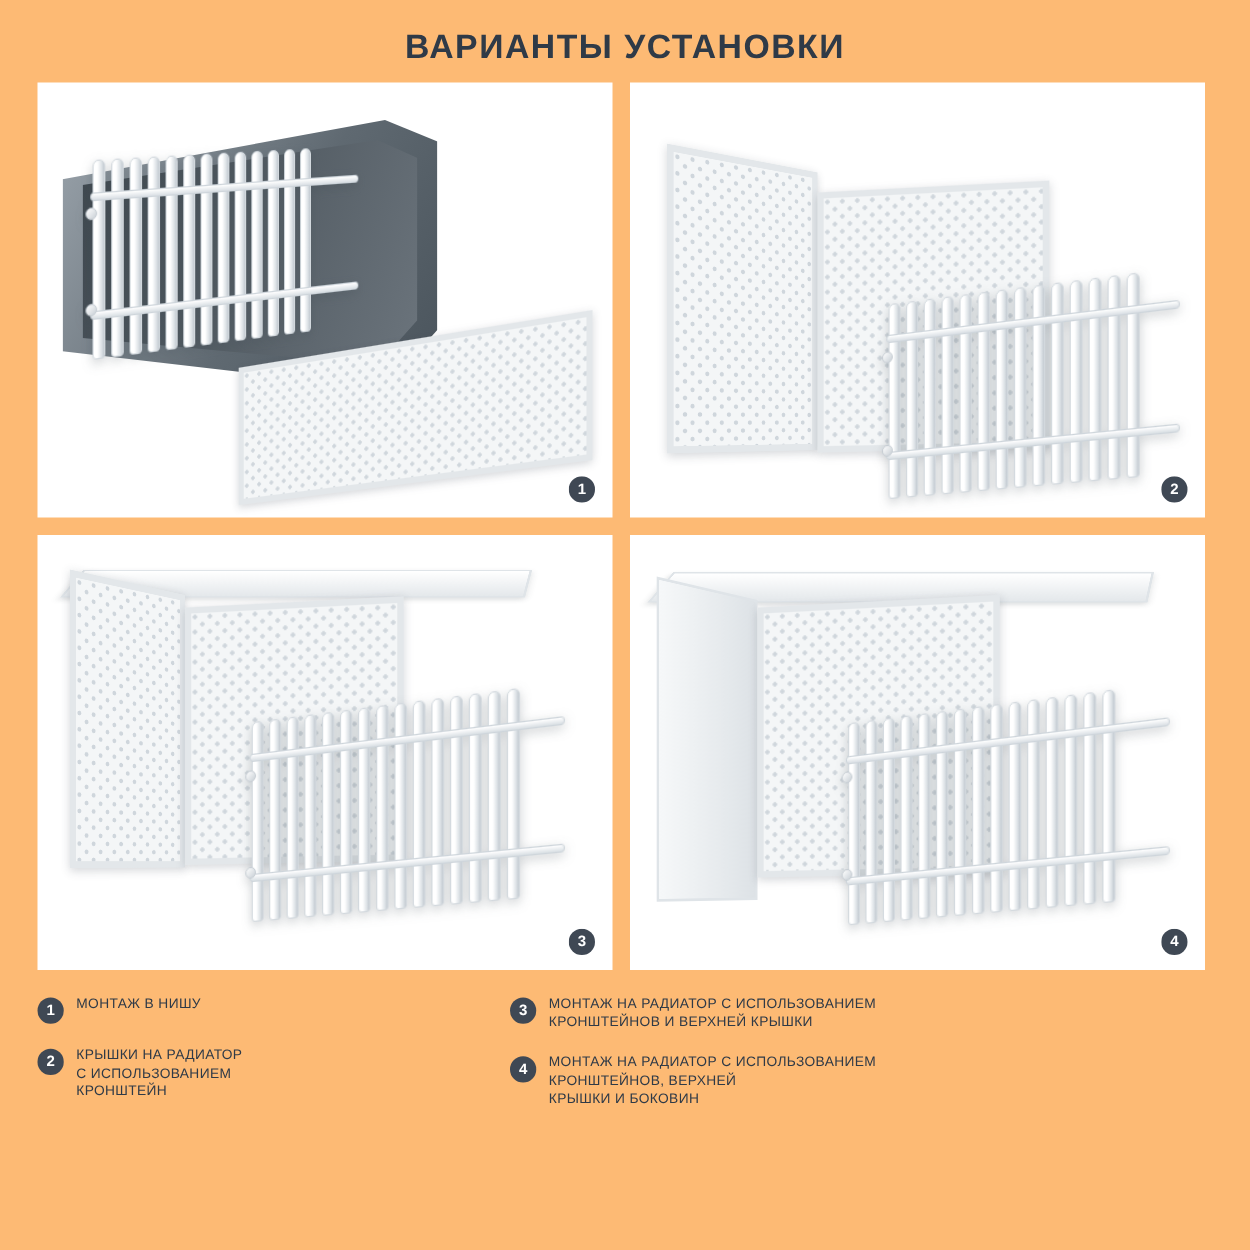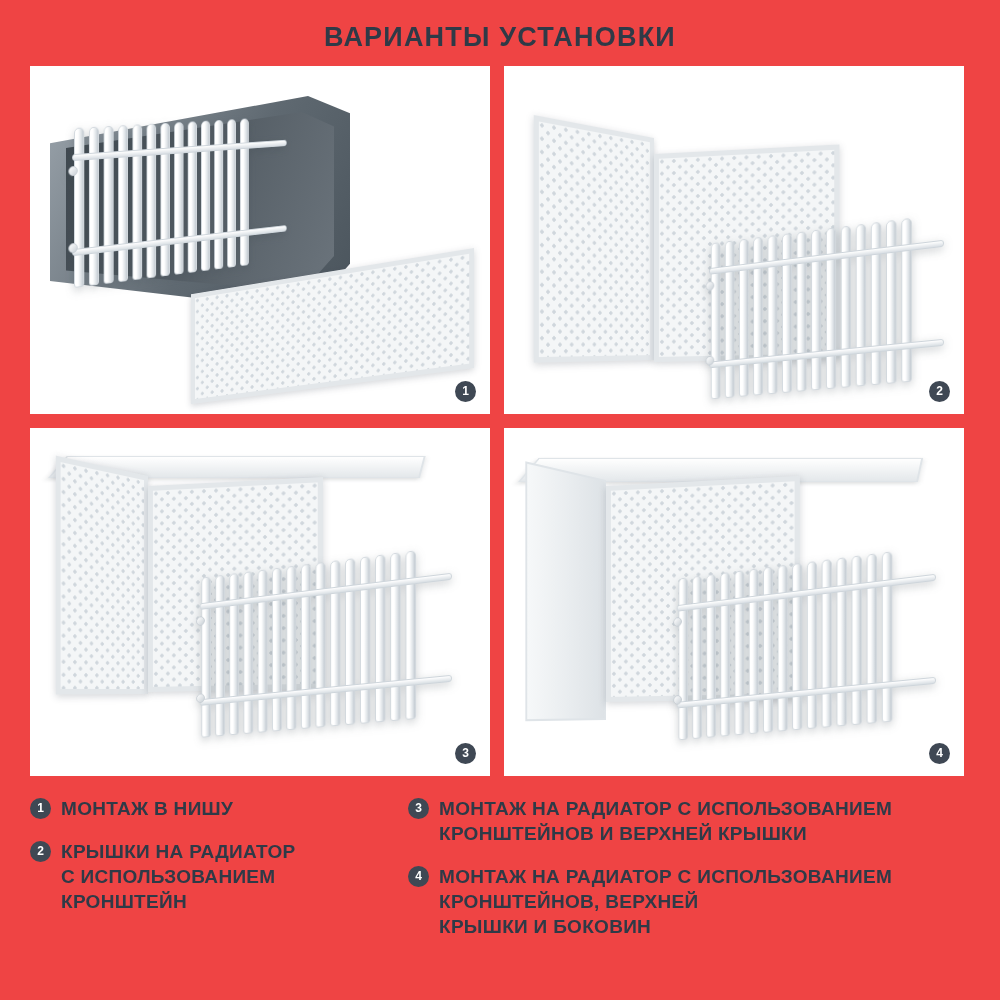--- a/index.html
+++ b/index.html
@@ -11,21 +11,21 @@
     width: 1000px;
     height: 1000px;
     font-family: "Liberation Sans", sans-serif;
     color: #2b3440;
     overflow: hidden;
   }
   .page {
     position: relative;
     width: 1000px;
     height: 1000px;
-    background: #ef4444;
+    background: #fdba74;
     box-sizing: border-box;
     padding: 14px;
   }
   .title {
     position: absolute;
     top: 22px;
     left: 0;
     width: 1000px;
     text-align: center;
     font-size: 27px;
@@ -170,22 +170,22 @@
     background: #3f4854;
     color: #fff;
     font-size: 12px;
     font-weight: bold;
     line-height: 21px;
     text-align: center;
     margin-right: 10px;
     margin-top: 2px;
   }
   .legend-text {
-    font-size: 19px;
-    font-weight: bold;
+    font-size: 11px;
+    font-weight: normal;
     line-height: 1.32;
     letter-spacing: .3px;
     color: #2f3a47;
     white-space: pre-line;
   }
 </style>
 </head>
 <body>
 
 <div class="page">

